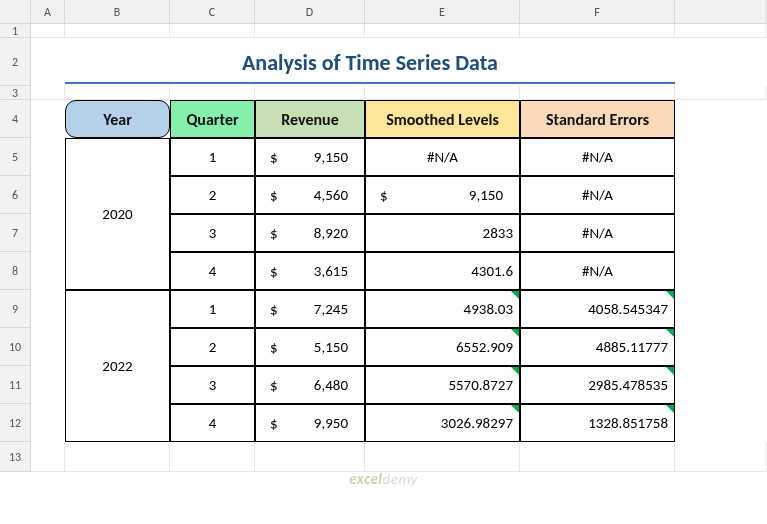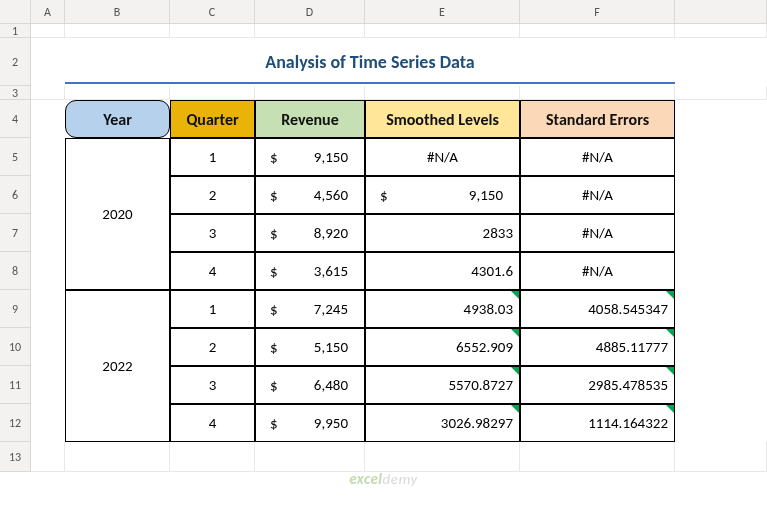--- a/index.html
+++ b/index.html
@@ -33,21 +33,21 @@
     border-bottom: 1px solid #e8e8e8;
     display: flex;
     align-items: center;
     position: relative;
     font-size: 15px;
     padding: 0 6px;
   }
   .title-cell {
     grid-column: 3 / 8;
     grid-row: 3 / 4;
-    font-size: 18px;
+    font-size: 22px;
     font-weight: 600;
     color: #1f4e79;
     justify-content: center;
     border: none;
   }
   .title-underline {
     grid-column: 3 / 8;
     grid-row: 3 / 4;
     border-bottom: 2px solid #4472c4;
     align-self: end;
@@ -55,21 +55,21 @@
     pointer-events: none;
   }
   .tbl-hdr {
     font-weight: 700;
     font-size: 16px;
     color: #111;
     border: 1px solid #000 !important;
     justify-content: center;
   }
   .hdr-year    { background: #b6d1ec; border-radius: 11px; }
-  .hdr-quarter { background: #eab308; }
+  .hdr-quarter { background: #86efac; }
   .hdr-revenue { background: #c6e0b4; }
   .hdr-smooth  { background: #ffe699; }
   .hdr-std     { background: #fbd9b8; }
   .data-cell {
     border: 1px solid #000 !important;
     background: #fff;
     font-size: 15px;
   }
   .center { justify-content: center; }
   .right  { justify-content: flex-end; }
@@ -217,21 +217,21 @@
     <div class="cell data-cell right tri">2985.478535</div>
     <div class="cell" style="border:none"></div>
     <div class="row-hdr">12</div>
     <div class="cell" style="border:none"></div>
     <div class="cell data-cell center">4</div>
     <div class="cell data-cell currency">
       <span class="sym">$</span>
       <span class="val">9,950</span>
     </div>
     <div class="cell data-cell right tri">3026.98297</div>
-    <div class="cell data-cell right tri">1114.164322</div>
+    <div class="cell data-cell right tri">1328.851758</div>
     <div class="cell" style="border:none"></div>
     <div class="row-hdr">13</div>
     <div class="cell" style="border-right:1px solid #e8e8e8;border-bottom:1px solid #e8e8e8"></div>
     <div class="cell" style="border-right:1px solid #e8e8e8;border-bottom:1px solid #e8e8e8"></div>
     <div class="cell" style="border-right:1px solid #e8e8e8;border-bottom:1px solid #e8e8e8"></div>
     <div class="cell" style="border-right:1px solid #e8e8e8;border-bottom:1px solid #e8e8e8"></div>
     <div class="cell" style="border-right:1px solid #e8e8e8;border-bottom:1px solid #e8e8e8"></div>
     <div class="cell" style="border-right:1px solid #e8e8e8;border-bottom:1px solid #e8e8e8"></div>
     <div class="cell" style="border-right:1px solid #e8e8e8;border-bottom:1px solid #e8e8e8"></div>
   </div>

